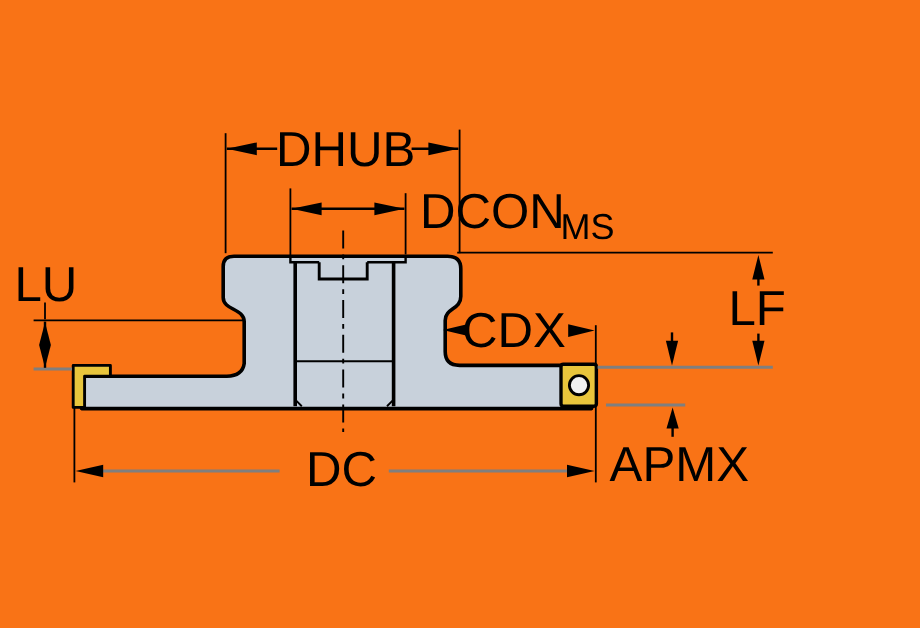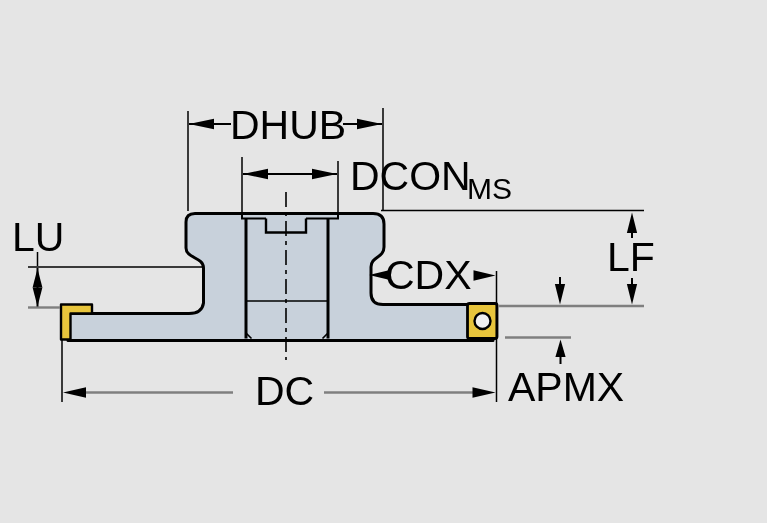--- a/index.html
+++ b/index.html
@@ -1,20 +1,20 @@
 <!DOCTYPE html>
 <html><head>
 <meta charset="utf-8">
 <style>
   html, body { margin: 0; padding: 0; background: #ffffff; }
   #canvas {
     position: relative;
     width: 767px;
     height: 523px;
-    background: #e5e5e5;
+    background: #f97316;
     font-family: "Liberation Sans", sans-serif;
     overflow: hidden;
   }
   svg text {
     font-family: "Liberation Sans", sans-serif;
     fill: #000000;
   }
   .lbl      { font-size: 41px; }
   .lbl-sub  { font-size: 30px; }
 </style>

